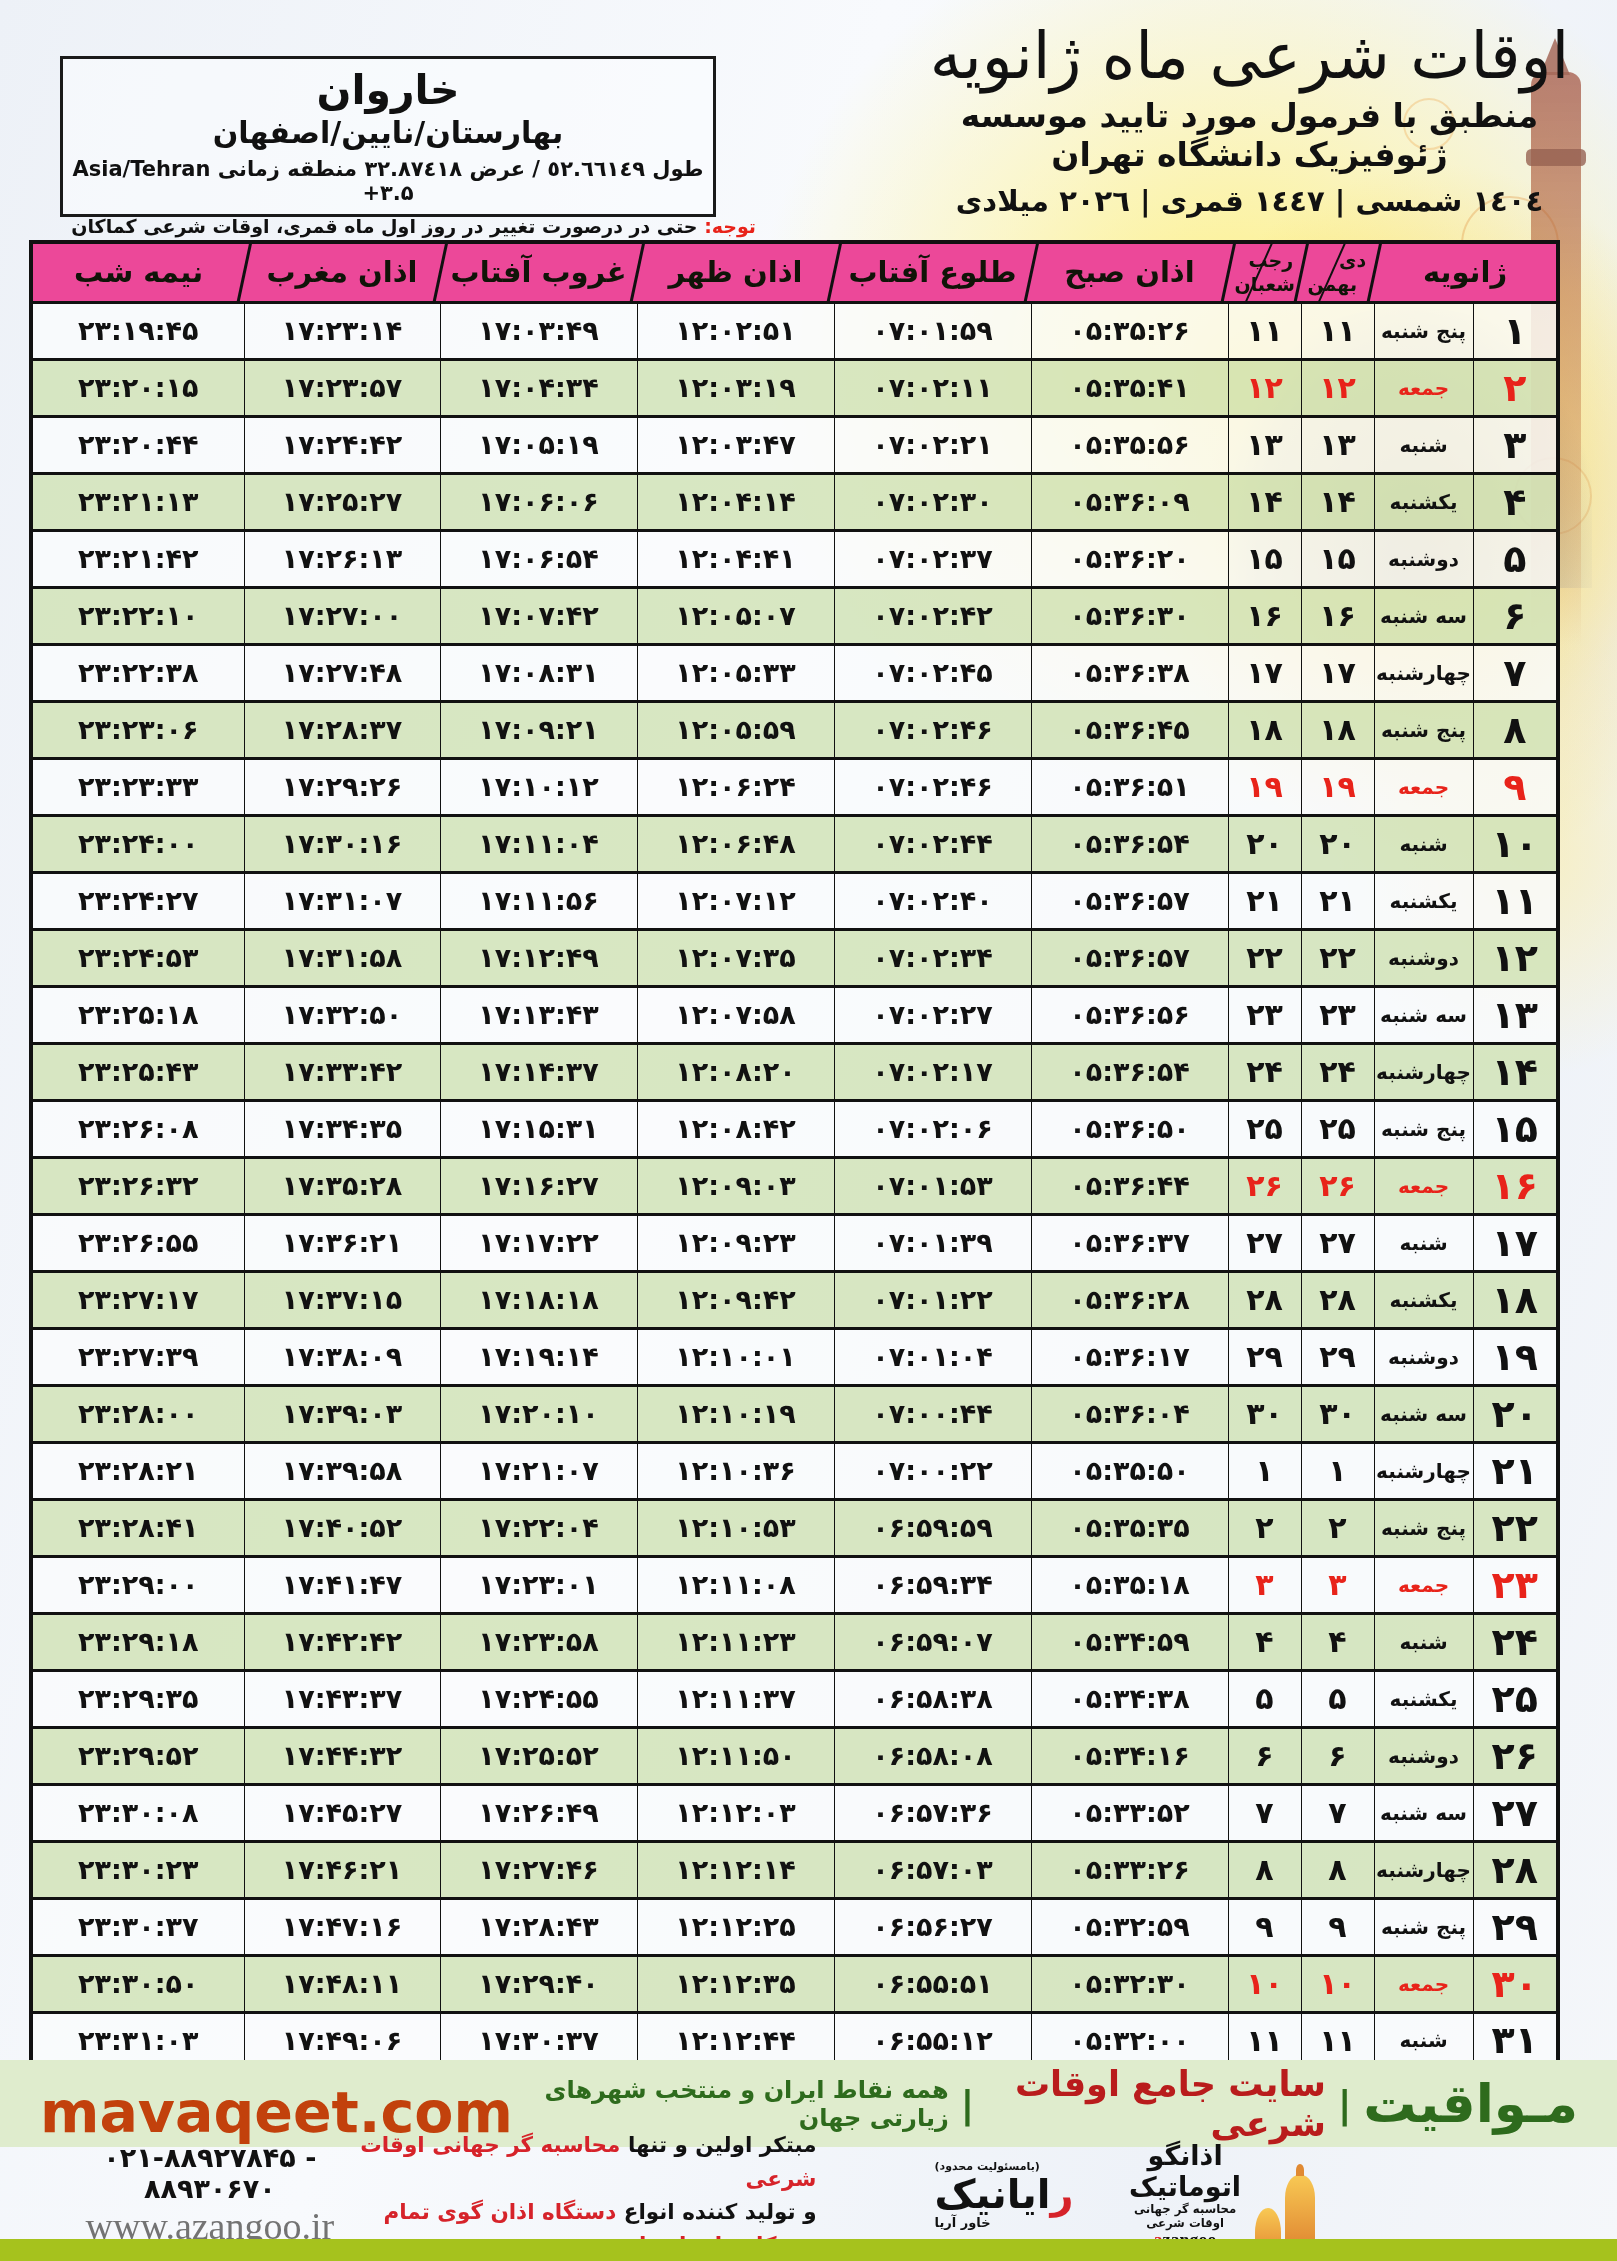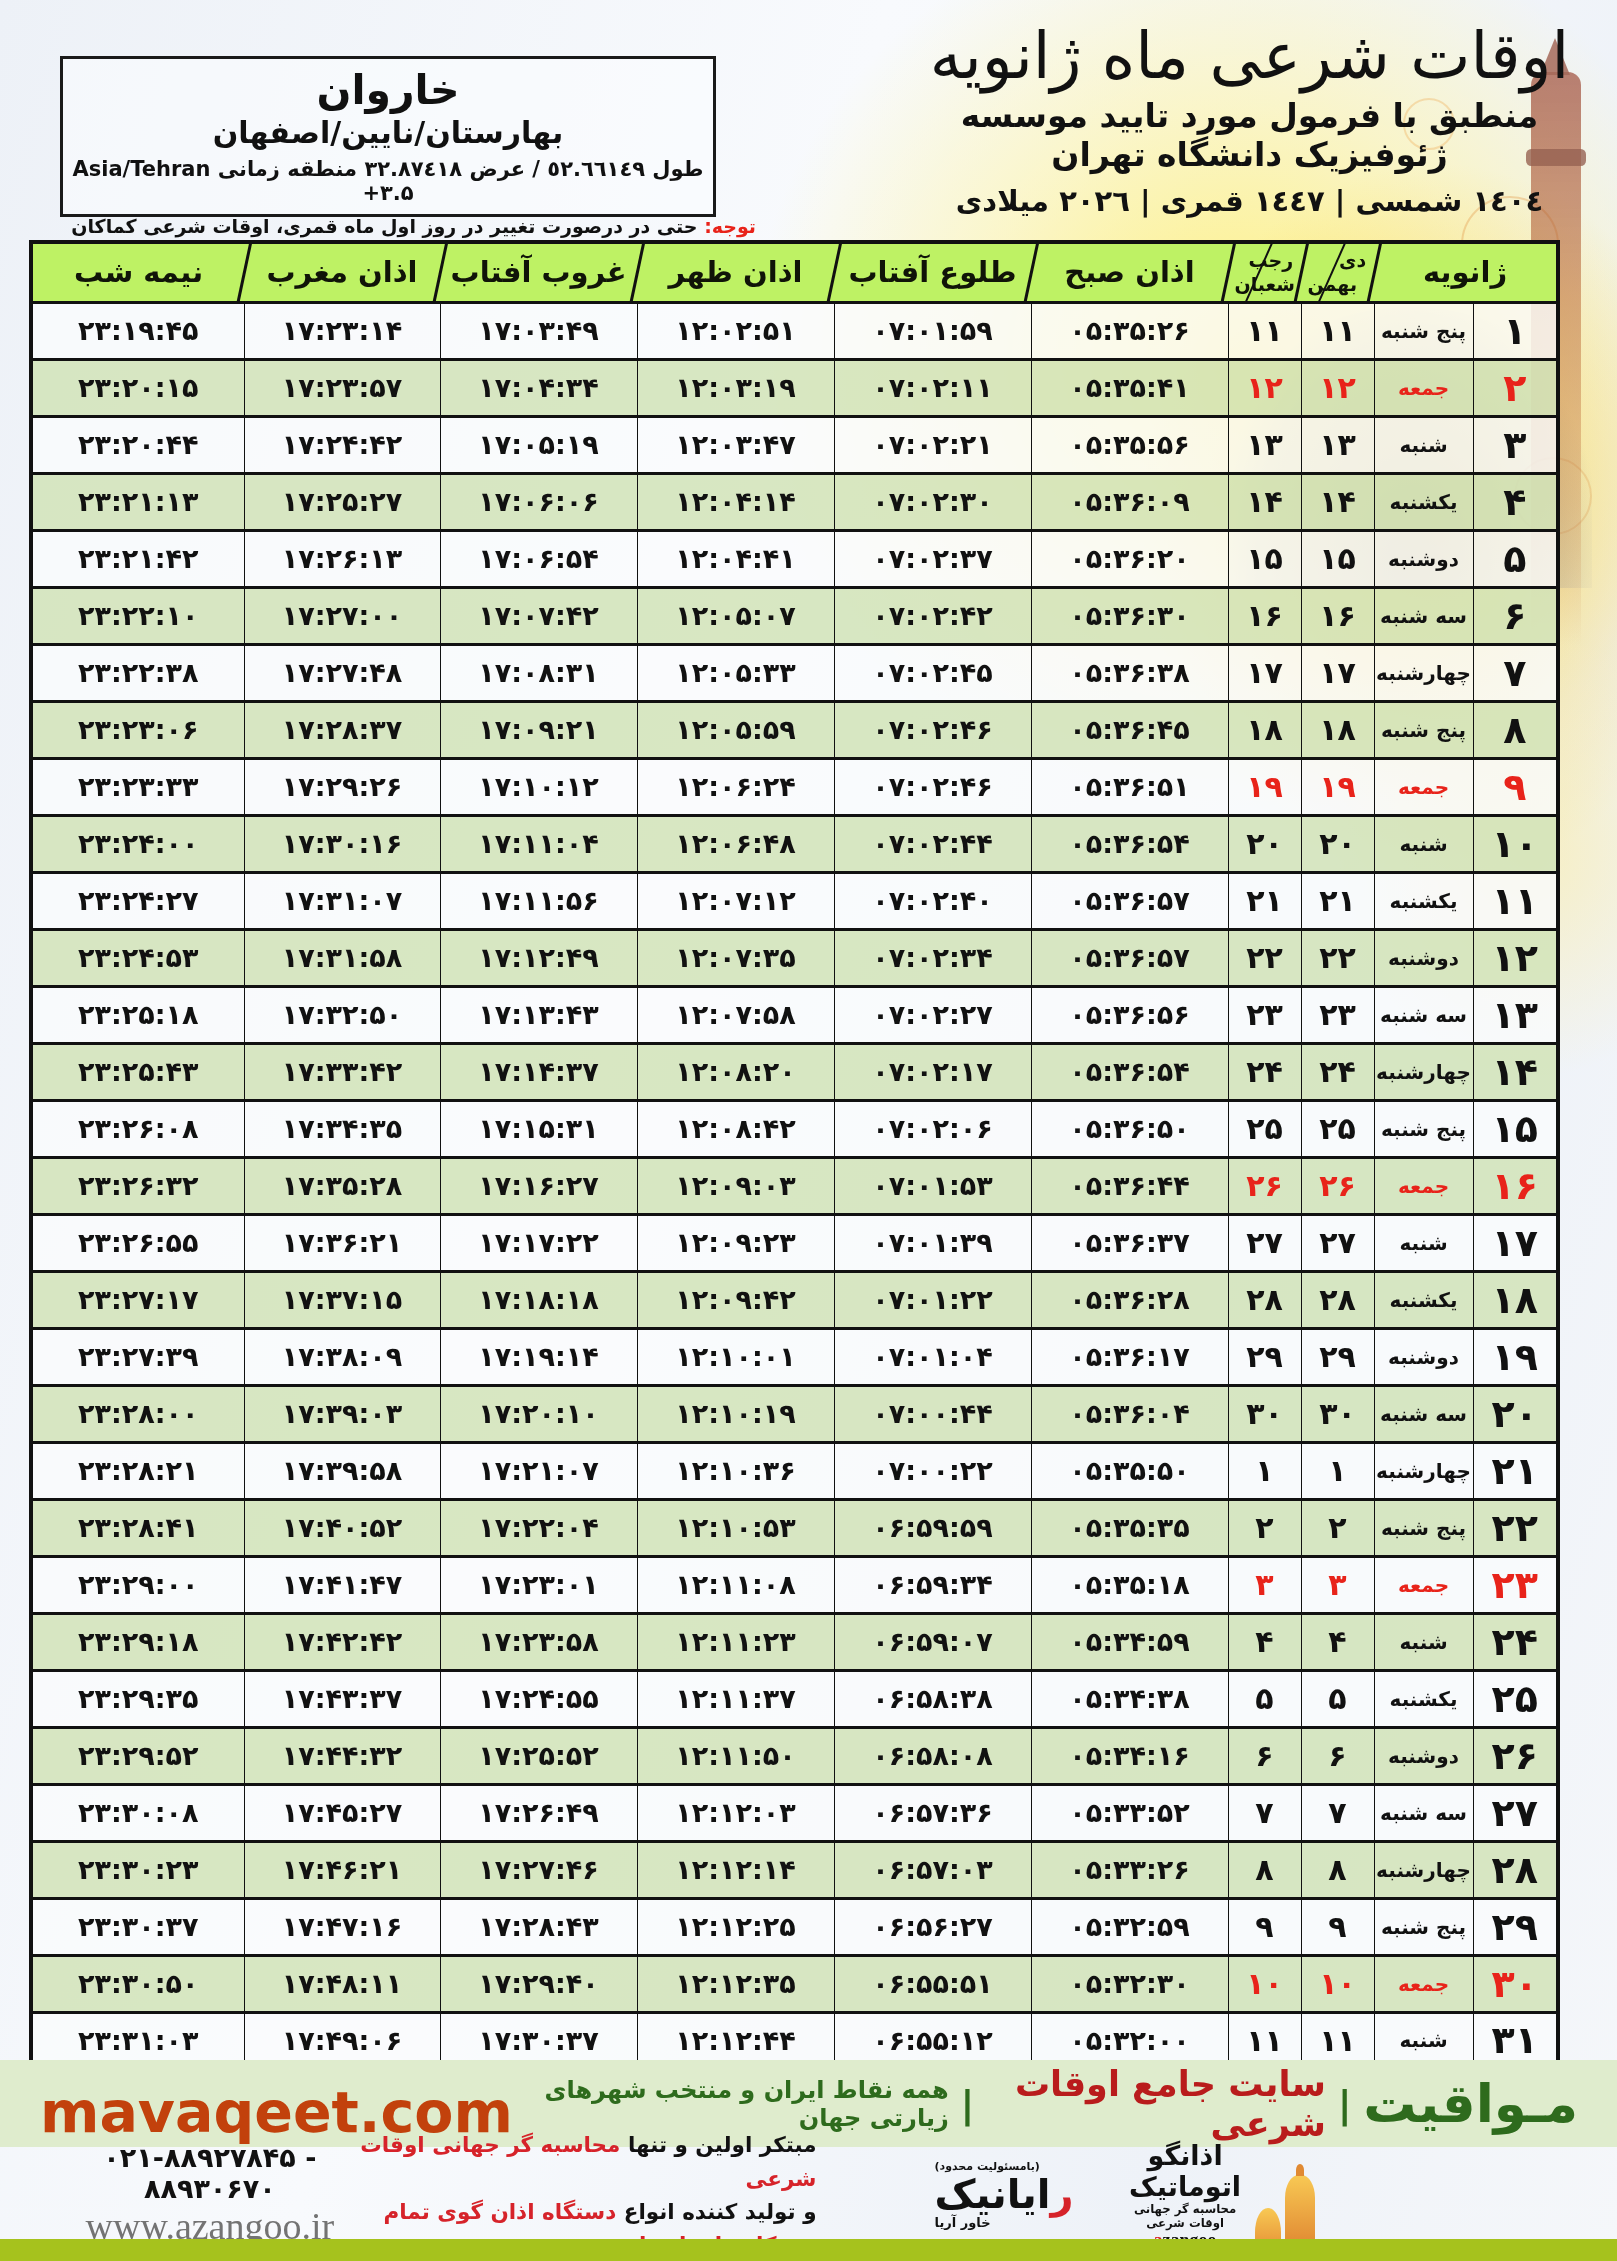--- a/index.html
+++ b/index.html
@@ -41,21 +41,21 @@
   .loc-city{font-size:41px;font-weight:700;line-height:1.15;}
   .loc-region{font-size:30px;font-weight:700;line-height:1.25;}
   .loc-coords{font-size:21px;font-weight:700;margin-top:5.2px;}
   
   .notice{position:absolute;left:29px;top:215px;width:727px;z-index:5;direction:rtl;text-align:right;
     font-size:19px;font-weight:700;}
   .notice .red{color:#e8231a;}
   
   .sheet{position:absolute;left:29px;top:240px;width:1527px;z-index:5;}
   table{width:100%;border-collapse:collapse;table-layout:fixed;direction:rtl;border:4.6px solid #111;}
-  thead th{background:#bef264;height:60px;position:relative;font-weight:700;font-size:29px;color:#101408;
+  thead th{background:#ec4899;height:60px;position:relative;font-weight:700;font-size:29px;color:#101408;
     border-bottom:3.9px solid #111;overflow:visible;padding:0;}
   thead th.slash::before{content:'';position:absolute;top:-2.6px;bottom:-2.6px;right:-1.3px;width:2.6px;background:#111;
     transform:rotate(12deg);}
   th.th-split span{position:absolute;font-size:19px;font-weight:700;}
   th.th-split .t{top:5.2px;right:7.8px;}
   th.th-split .b{bottom:5.2px;left:6.5px;}
   th.th-split i{position:absolute;left:30px;top:-5.2px;height:118%;width:2px;background:#111;transform:rotate(24deg);}
   tbody td{height:57px;text-align:center;vertical-align:middle;
     border-top:3.3px solid #111;border-left:1.3px solid #111;border-right:1.3px solid #111;padding:0;}
   tr.odd td{background:rgba(250,251,253,.80);}

